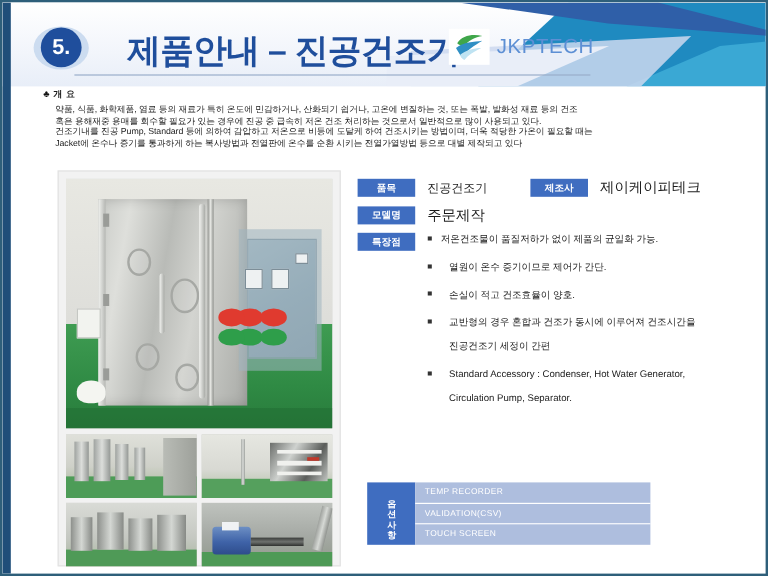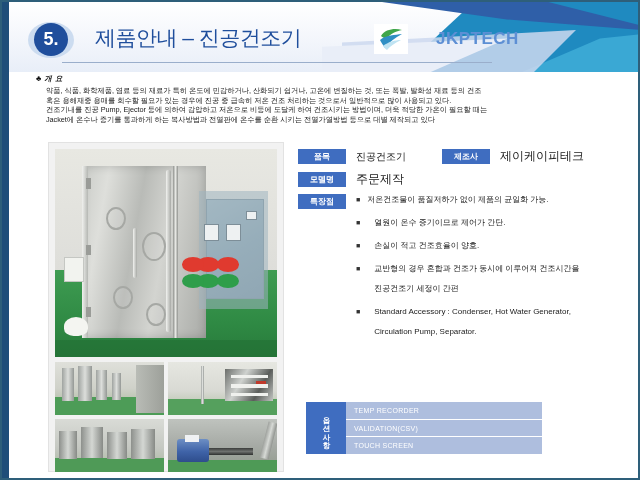--- a/index.html
+++ b/index.html
@@ -70,57 +70,55 @@
     position:absolute; left:32px; top:21px; width:34px; height:33px;
     border-radius:50%;
     background:#1f4e9c;
     color:#ffffff;
     font-size:18px; font-weight:bold;
     display:flex; align-items:center; justify-content:center;
     z-index:4;
     letter-spacing:0px;
   }
   .title {
-    position:absolute; left:93px; top:22px;
-    font-size:21px; font-weight:normal; color:#1f4e9c;
+    position:absolute; left:104px; top:22px;
+    font-size:28px; font-weight:bold; color:#1f4e9c;
     letter-spacing:-0.5px;
     z-index:4;
     white-space:nowrap;
   }
   .title-rule {
     position:absolute; left:60px; top:60px; width:430px; height:1px;
     background:#9aaecb;
     z-index:4;
   }
 
   
   .logo-box {
     position:absolute; left:372px; top:22px; width:34px; height:30px;
     background:#ffffff;
     z-index:5;
     display:flex; align-items:center; justify-content:center;
   }
   .logo-text {
     position:absolute; left:412px; top:27px;
-    font-size:17px; font-weight:bold; color:#5d8fd4;
+    font-size:17px; font-weight:normal; color:#5d8fd4;
     letter-spacing:0.5px;
     z-index:5;
-    margin-left:22px;
   }
 
   
   .overview {
     position:absolute; left:34px; top:72px; width:590px;
     z-index:3;
   }
   .ov-head {
     font-size:7.5px; color:#1a1a1a; font-weight:bold;
     margin-bottom:2px;
     letter-spacing:0.5px;
-    font-style:italic;
   }
   .ov-head .clover { color:#111; font-size:8px; }
   .ov-lines { padding-left:10px; }
   .ov-line {
     font-size:7.3px; color:#1a1a1a; line-height:9.6px;
     letter-spacing:-0.05px;
     white-space:nowrap;
   }
 
   
@@ -309,21 +307,21 @@
   <div class="logo-text">JKPTECH</div>
 
   <div class="overview">
     <div class="ov-head">
       <span class="clover">♣</span>
       <span>개 요</span>
     </div>
     <div class="ov-lines">
       <div class="ov-line">약품, 식품, 화학제품, 염료 등의 재료가 특히 온도에 민감하거나, 산화되기 쉽거나, 고온에 변질하는 것, 또는 폭발, 발화성 재료 등의 건조</div>
       <div class="ov-line">혹은 용해재중 용매를 회수할 필요가 있는 경우에  진공 중 급속히 저온 건조 처리하는 것으로서  일반적으로 많이 사용되고 있다.</div>
-      <div class="ov-line">건조기내를 진공 Pump, Ejector 등에 의하여 감압하고 저온으로 비등에 도달케 하여  건조시키는 방법이며, 더욱 적당한 가온이 필요할 때는</div>
+      <div class="ov-line">건조기내를 진공 Pump, Standard 등에 의하여 감압하고 저온으로 비등에 도달케 하여  건조시키는 방법이며, 더욱 적당한 가온이 필요할 때는</div>
       <div class="ov-line">Jacket에 온수나 증기를 통과하게 하는 복사방법과  전열판에 온수를 순환 시키는 전열가열방법 등으로 대별 제작되고 있다</div>
     </div>
   </div>
 
   <div class="photo-panel">
 
     <div class="photo-main">
       <div class="pm-wall"></div>
       <div class="pm-floor"></div>
       <div class="pm-floor2"></div>

